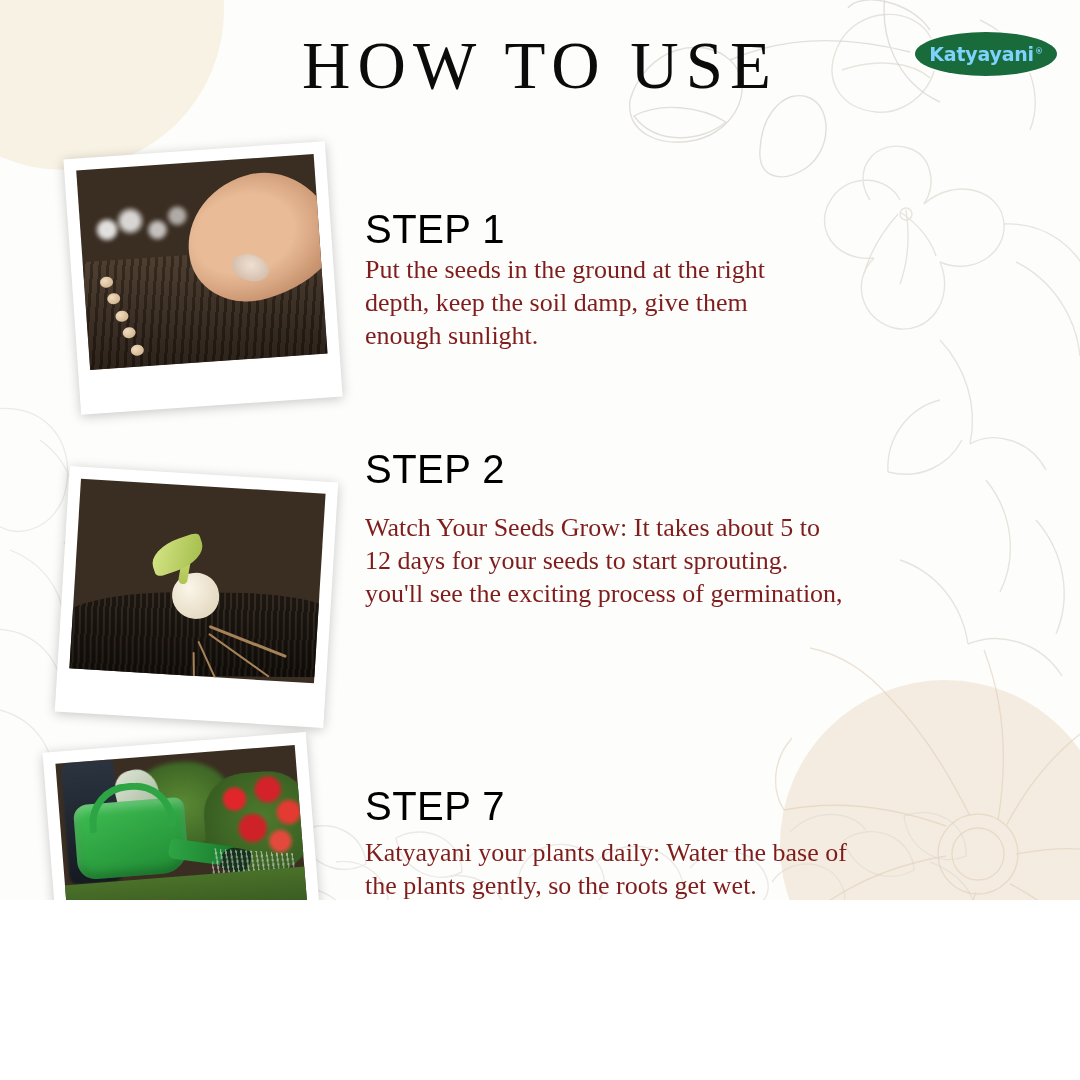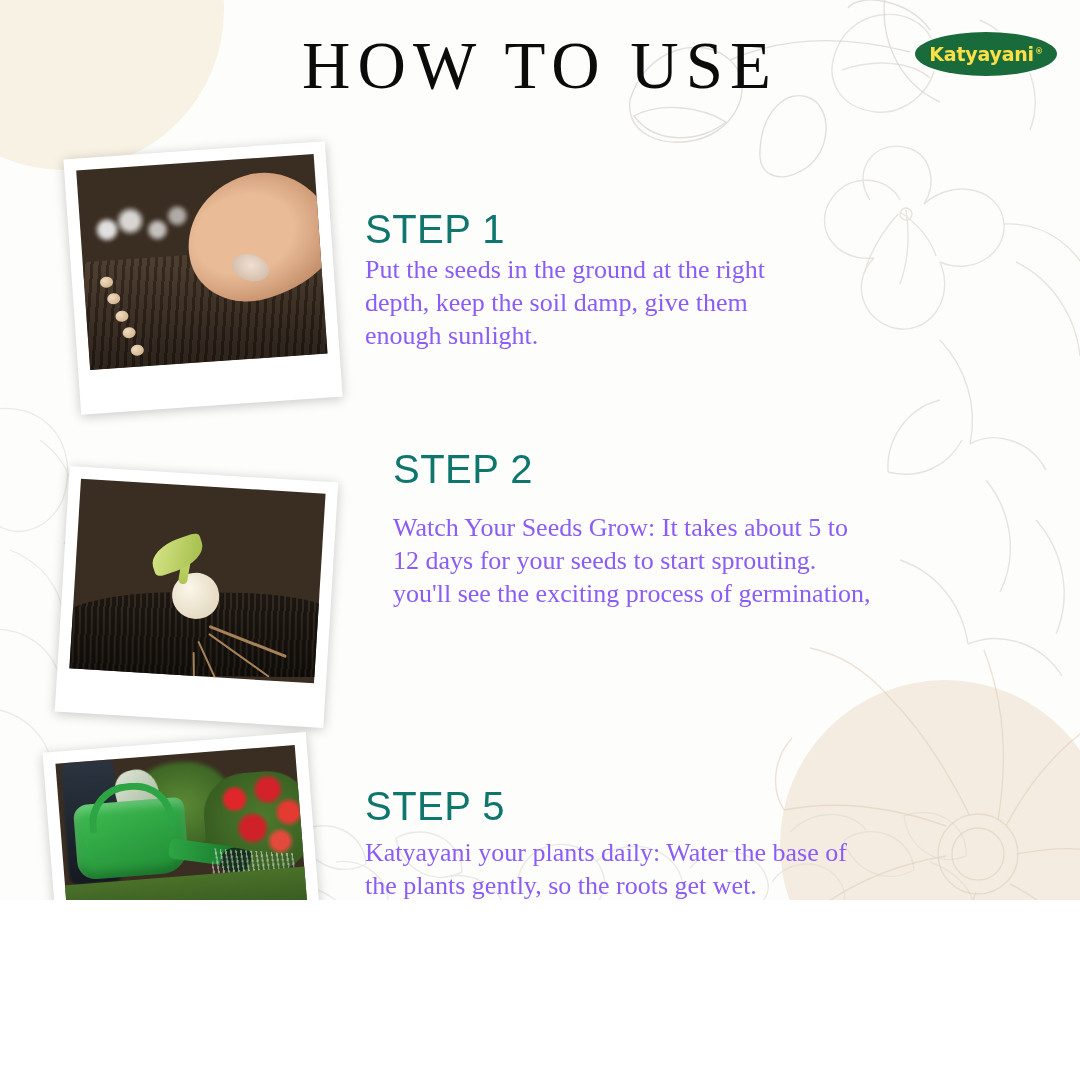--- a/index.html
+++ b/index.html
@@ -48,21 +48,21 @@
   }
   .logo{
     position:absolute;left:915px;top:32px;
     width:142px;height:44px;
     background:#196b3c;
     border-radius:50%;
     display:flex;align-items:center;justify-content:center;
     box-shadow:0 0 0 2px rgba(255,255,255,.75);
   }
   .logo-text{
-    color:#fde047;
+    color:#7dd3fc;
     font-family:"DejaVu Sans", sans-serif;
     font-weight:700;
     font-size:19px;
     letter-spacing:-.2px;
     position:relative;
   }
   .logo-tm{
     font-size:8px;
     vertical-align:super;
     margin-left:1px;
@@ -232,35 +232,35 @@
     transform:rotate(-10deg);filter:blur(.6px);
   }
 
   
   .step{position:absolute;left:365px;}
   .step-title{
     font-family:"Liberation Sans", sans-serif;
     font-weight:400;
     font-size:40px;
     letter-spacing:.5px;
-    color:#0f766e;
+    color:#000000;
     line-height:1.05;
     margin:0 0 4px 0;
     white-space:nowrap;
   }
   .step-body{
     font-family:"Liberation Serif", serif;
     font-size:26px;
     line-height:1.26;
-    color:#8b5cf6;
+    color:#7f1d1d;
     margin:0;
     white-space:pre-line;
   }
   #step1{top:208px;}
-  #step2{top:448px;margin-left:28px;}
+  #step2{top:448px;}
   #step2 .step-body{margin-top:22px;}
   #step3{top:785px;}
   #step3 .step-body{margin-top:10px;}
 </style>
 </head>
 <body>
 
 <div id="poster">
 
   <div class="bg-layer">
@@ -414,18 +414,18 @@
   </div>
 
   <div class="step" id="step2">
     <div class="step-title">STEP 2</div>
     <div class="step-body">Watch Your Seeds Grow: It takes about 5 to
 12 days for your seeds to start sprouting.
 you'll see the exciting process of germination,</div>
   </div>
 
   <div class="step" id="step3">
-    <div class="step-title">STEP 5</div>
+    <div class="step-title">STEP 7</div>
     <div class="step-body">Katyayani your plants daily: Water the base of
 the plants gently, so the roots get wet.</div>
   </div>
 
 </div>
 
 </body></html>

